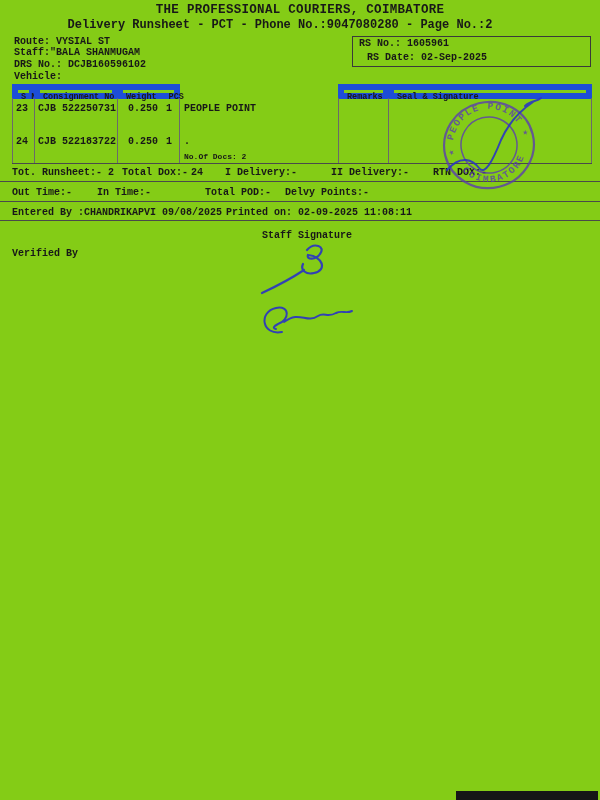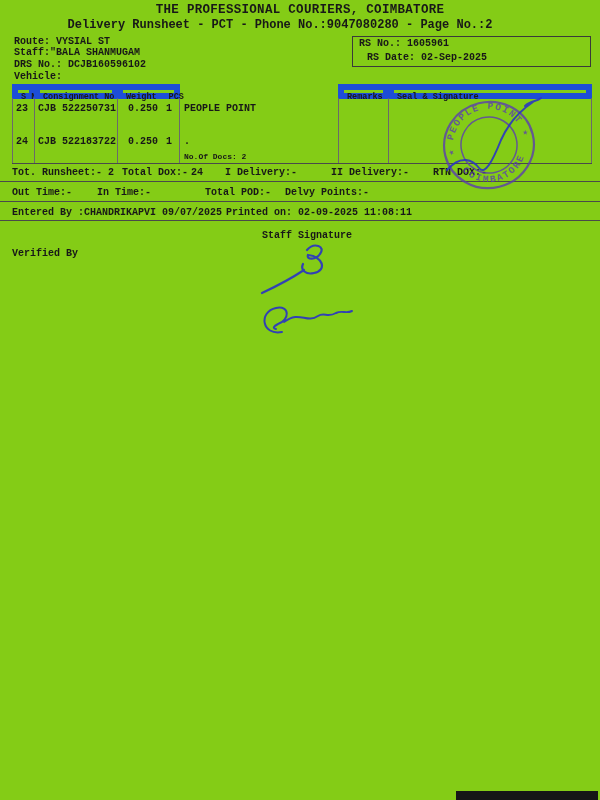--- a/index.html
+++ b/index.html
@@ -96,21 +96,21 @@
   <div class="t" style="left:331px; top:167px;">II Delivery:-</div>
   <div class="t" style="left:433px; top:167px;">RTN DOX:-</div>
   <div class="hline" style="left:0; top:181px; width:600px;"></div>
 
   <div class="t" style="left:12px;  top:187px;">Out Time:-</div>
   <div class="t" style="left:97px;  top:187px;">In Time:-</div>
   <div class="t" style="left:205px; top:187px;">Total POD:-</div>
   <div class="t" style="left:285px; top:187px;">Delvy Points:-</div>
   <div class="hline" style="left:0; top:201px; width:600px;"></div>
 
-  <div class="t" style="left:12px;  top:207px;">Entered By :CHANDRIKAPVI 09/07/2025</div>
+  <div class="t" style="left:12px;  top:207px;">Entered By :CHANDRIKAPVI 09/08/2025</div>
   <div class="t" style="left:226px; top:207px;">Printed on: 02-09-2025 11:08:11</div>
   <div class="hline" style="left:0; top:220px; width:600px;"></div>
 
   <div class="t" style="left:12px;  top:248px;text-align:right;">Verified By</div>
   <div class="t" style="left:262px; top:230px;">Staff Signature</div>
 
   <svg class="ink" style="left:252px; top:240px;" width="85" height="58" viewBox="0 0 85 58">
     <path d="M55 10 C62 2 74 6 68 14 C64 20 54 20 56 15 C70 16 76 30 62 33 C54 35 48 30 51 24 M52 30 C40 38 25 46 10 53" fill="none" stroke="#2a35c2" stroke-width="2.2" stroke-linecap="round" opacity="0.92"></path>
   </svg>
 

